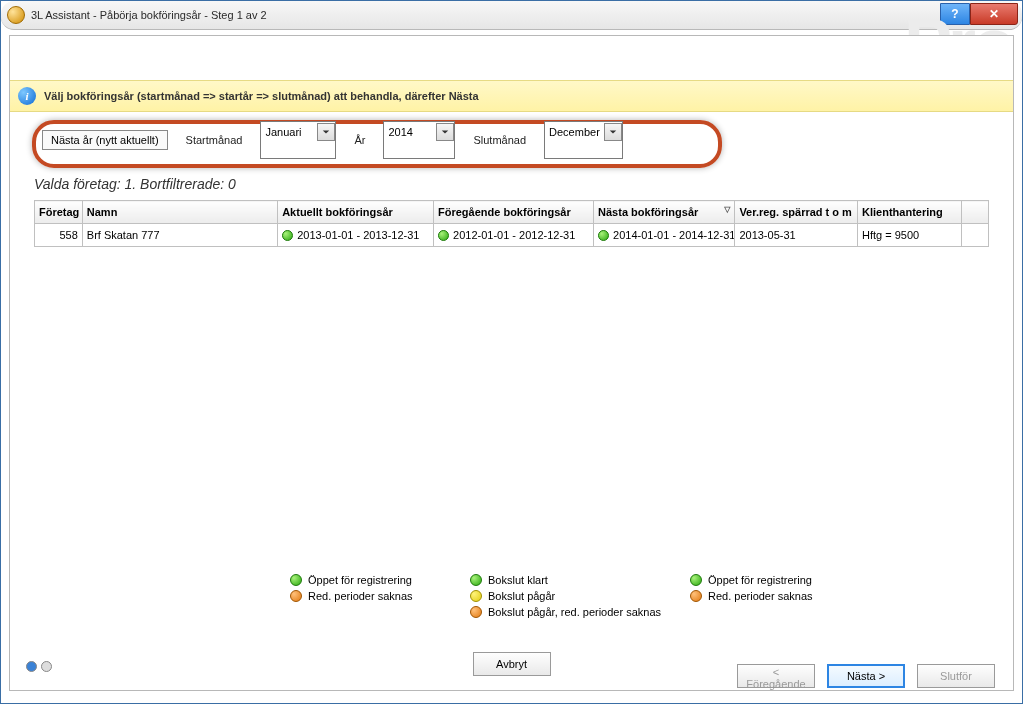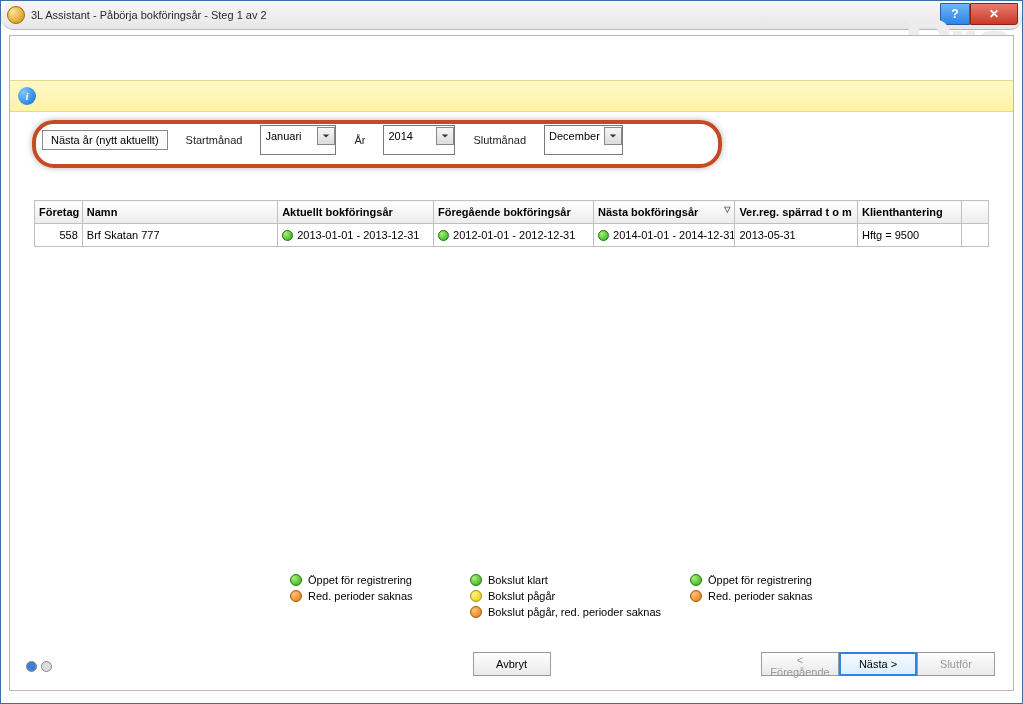--- a/index.html
+++ b/index.html
@@ -16,42 +16,42 @@
   .logo-small { position:absolute; right:16px; top:42px; color:#555; font-family:Arial, sans-serif; text-align:right;}
   .logo-small .big { font-size:22px; font-weight:800; letter-spacing:-1px;}
   .logo-small .sub { font-size:5px; letter-spacing:0.5px; color:#888;}
   .info-banner { position:absolute; left:0; right:0; top:44px; height:30px; background:linear-gradient(#fff8c8,#fff3a6); border-top:1px solid #e6da84; border-bottom:1px solid #e6da84; display:flex; align-items:center; padding:0 8px;}
   .info-banner .info-icon { width:18px; height:18px; border-radius:50%; background:radial-gradient(circle at 30% 30%, #7ec8ff, #0d6ad4); color:#fff; display:flex; align-items:center; justify-content:center; font-weight:bold; margin-right:8px; font-family:Georgia, serif; font-style:italic;}
   .info-banner .info-text { font-weight:bold; color:#333;}
   .filter-highlight { position:absolute; left:22px; top:84px; width:682px; height:40px; border:4px solid #c44a23; border-radius:22px; box-shadow:0 0 6px rgba(0,0,0,0.3), inset 0 0 6px rgba(255,255,255,0.5);}
   .filter-row { position:absolute; left:32px; top:92px; height:24px; display:flex; align-items:center; gap:18px;}
   .outline-btn { height:20px; padding:0 8px; background:#fafafa; border:1px solid #888; cursor:pointer; font-size:11px;}
   .lbl { color:#222;}
-  .combo { height:20px; border:1px solid #7a7a7a; background:#fff; display:flex; align-items:center; padding:0 0 8px 4px; min-width:64px; position:relative;}
+  .combo { height:20px; border:1px solid #7a7a7a; background:#fff; display:flex; align-items:center; padding:0 0 16px 4px; min-width:64px; position:relative;}
   .combo .val { flex:1;}
   .combo .arrow { width:16px; height:16px; border:1px solid #888; background:linear-gradient(#f6f6f6,#dcdcdc); display:flex; align-items:center; justify-content:center; margin-left:4px;}
   .combo .arrow svg { width:8px; height:8px;}
   .summary { position:absolute; left:24px; top:140px; font-style:italic; font-size:14px; color:#333;}
   .grid { position:absolute; left:24px; right:24px; top:164px; border:0; }
   .grid table { border-collapse:collapse; width:100%; table-layout:fixed;}
   .grid th, .grid td { border:1px solid #c0c0c0; padding:2px 4px; font-size:11px; text-align:left; height:18px; overflow:hidden; white-space:nowrap;}
   .grid th { background:linear-gradient(#fefefe,#ececec); font-weight:bold; position:relative;}
   .grid th .sort { position:absolute; right:4px; top:4px; font-size:8px; color:#555;}
   .grid td .dot { display:inline-block; width:9px; height:9px; border-radius:50%; vertical-align:middle; margin-right:4px;}
   .dot-green { background:radial-gradient(circle at 30% 30%, #a8f27a, #2aa80f); border:1px solid #1d7a0b;}
   .dot-orange { background:radial-gradient(circle at 30% 30%, #ffc07a, #e27a12); border:1px solid #a05400;}
   .dot-yellow { background:radial-gradient(circle at 30% 30%, #fff37a, #e2cd12); border:1px solid #a08f00;}
   .legend { position:absolute; left:260px; right:200px; top:538px; display:grid; grid-template-columns: 180px 220px 180px; row-gap:4px;}
   .legend .item { display:flex; align-items:center; gap:6px;margin-left:20px;}
   .legend .ldot { width:10px; height:10px; border-radius:50%;}
   .pager-dots { position:absolute; left:16px; bottom:18px; display:flex; gap:4px;}
   .pager-dots .pd { width:9px; height:9px; border-radius:50%; border:1px solid #888;}
   .pd-active { background:#3b82d6; border-color:#2a5fa0;}
   .pd-inactive { background:#ddd;}
-  .dialog-btns { position:absolute; right:18px; bottom:14px; display:flex; gap:0; align-items:flex-start;}
+  .dialog-btns { position:absolute; right:18px; bottom:2px; display:flex; gap:12px; align-items:flex-start;}
   .dlg-btn { height:24px; width:78px; border:1px solid #9a9a9a; background:linear-gradient(#fefefe,#e9e9e9); cursor:pointer; font-size:11px;}
   .dlg-btn.hl { border:2px solid #2d85e3; background:linear-gradient(#f4faff,#dceeff);}
   .dlg-btn:disabled { color:#9a9a9a; cursor:default;}
   .cancel-wrap { position:absolute; left:50%; transform:translateX(-50%); bottom:14px;margin-top:36px;}
   .right-empty-col { width:26px;}
 </style>
 </head>
 <body>
 
 <div class="window">
@@ -69,20 +69,21 @@
 
   <div class="content">
 
     <div class="logo-small">
       <div class="big">Pro</div>
       <div class="sub">PROFESSIONAL BUSINESS SYSTEM</div>
     </div>
 
     <div class="info-banner">
       <div class="info-icon">i</div>
+      <div class="info-text">Välj bokföringsår (startmånad =&gt; startår =&gt; slutmånad) att behandla, därefter Nästa</div>
     </div>
 
     <div class="filter-highlight"></div>
 
     <div class="filter-row">
       <button class="outline-btn">Nästa år (nytt aktuellt)</button>
       <span class="lbl">Startmånad</span>
       <div class="combo" style="min-width:70px">
         <span class="val">Januari</span>
         <span class="arrow">
@@ -104,20 +105,21 @@
       <div class="combo" style="min-width:70px">
         <span class="val">December</span>
         <span class="arrow">
             <svg viewBox="0 0 10 10">
               <path d="M1 3 L5 7 L9 3 Z" fill="#333"></path>
             </svg>
           </span>
       </div>
     </div>
 
+    <div class="summary">Valda företag: 1. Bortfiltrerade: 0</div>
 
     <div class="grid">
       <table>
         <colgroup>
           <col style="width:46px">
             <col style="width:188px">
             <col style="width:150px">
             <col style="width:154px">
             <col style="width:136px">
             <col style="width:118px">

